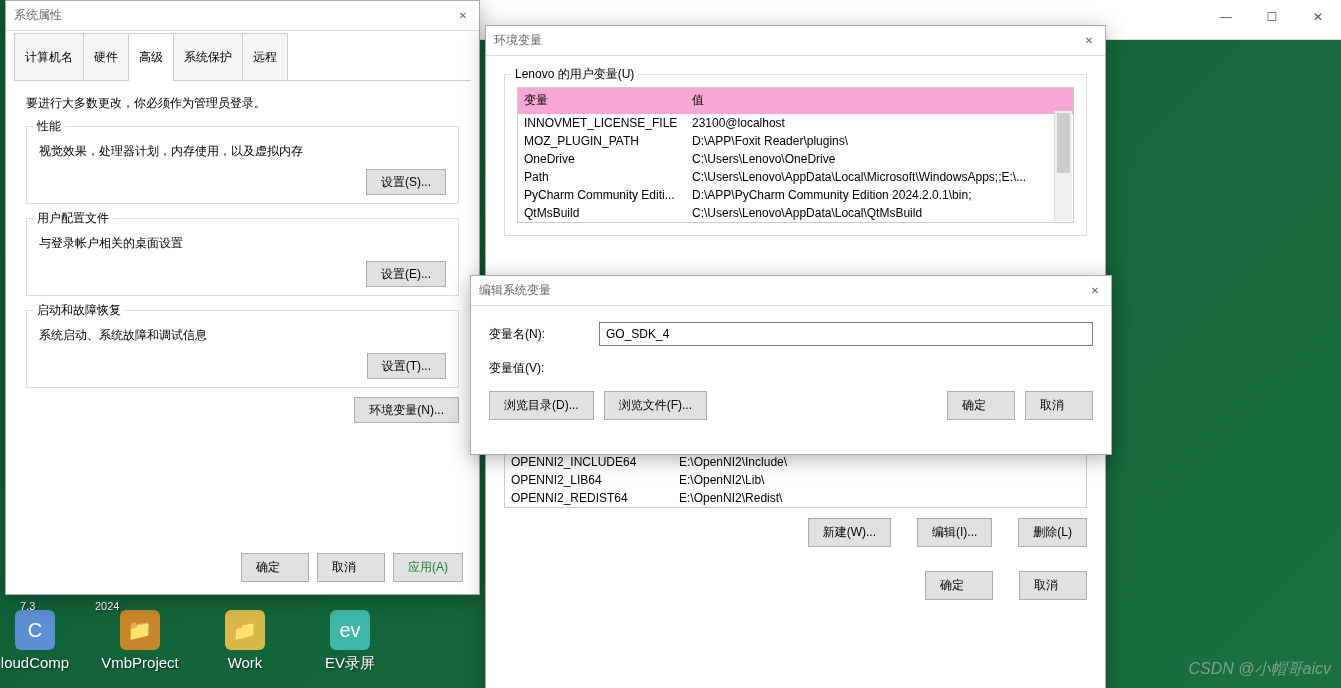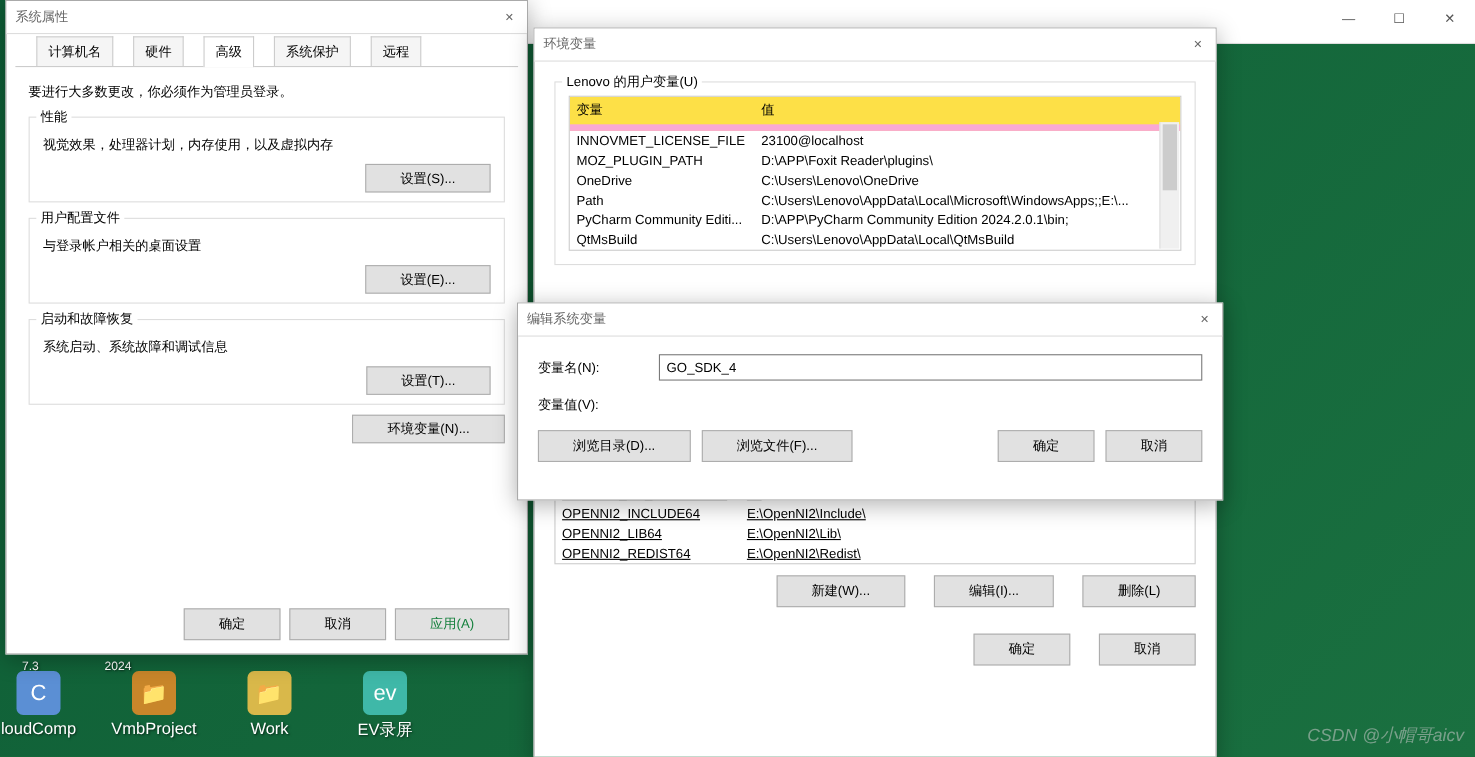--- a/index.html
+++ b/index.html
@@ -90,27 +90,26 @@
   left: 5px;
   top: 0;
   width: 475px;
   height: 595px;
 }
 .tabs {
   display: flex;
   padding: 2px 8px 0;
 }
 .tab {
-  padding: 5px 10px;
+  padding: 15px 10px;
   border: 1px solid #ccc;
   border-bottom: none;
   background: #f5f5f5;
   cursor: pointer;
   margin-right: -1px;
-  margin-left: 19px;
 }
 .tab.active {
   background: #fff;
   position: relative;
   z-index: 2;
 }
 .tab-body {
   border-top: 1px solid #ccc;
   margin: 0 8px 8px;
   padding: 14px 12px;
@@ -130,24 +129,24 @@
   left: 6px;
   background: #fff;
   padding: 0 4px;
 }
 .group .g-desc {
   margin: 6px 0 14px;
 }
 .btn {
   border: 1px solid #adadad;
   background: #e1e1e1;
-  padding: 5px 31px;
+  padding: 5px 14px;
   cursor: pointer;
   min-width: 68px;
-  text-align: right;
+  text-align: left;
 }
 .btn.disabled { color: #15803d; }
 .btn-row {
   text-align: right;
 }
 .dlg-buttons {
   position: absolute;
   right: 16px;
   bottom: 12px;
   display: flex;
@@ -176,22 +175,22 @@
   padding: 0 4px;
 }
 .var-table {
   border: 1px solid #ccc;
   max-height: 155px;
   overflow-y: auto;
 }
 .var-table.sys { max-height: 115px; }
 .var-header {
   display: flex;
-  background: #fde047;
-  border-bottom: 6px solid #f9a8d4;
+  background: #f9a8d4;
+  border-bottom: 1px solid #f9a8d4;
   padding: 4px 0;
 }
 .var-row {
   display: flex;
   padding: 2px 0;
 }
 .var-row .c1, .var-header .c1 { width: 170px; padding-left: 6px; white-space: nowrap; overflow: hidden; text-overflow: ellipsis; }
 .var-row .c2, .var-header .c2 { flex: 1; padding-left: 4px; white-space: nowrap; overflow: hidden; text-overflow: ellipsis; }
 .env-btns {
   display: flex;
@@ -382,21 +381,21 @@
         <div class="var-row">
             <div class="c1">QtMsBuild</div>
             <div class="c2">C:\Users\Lenovo\AppData\Local\QtMsBuild</div>
           </div>
         <div class="scrollbar">
             <div class="thumb"></div>
           </div>
       </div>
     </div>
     <div style="height:170px"></div>
-    <div class="var-table sys" style="margin-top:4px;text-decoration:underline;">
+    <div class="var-table sys" style="margin-top:4px;">
       <div class="var-row">
           <div class="c1">JAVA_HOME</div>
           <div class="c2">D:\Tool\JAVA\jre</div>
         </div>
       <div class="var-row">
           <div class="c1">NUMBER_OF_PROCESSORS</div>
           <div class="c2">16</div>
         </div>
       <div class="var-row">
           <div class="c1">OPENNI2_INCLUDE64</div>

